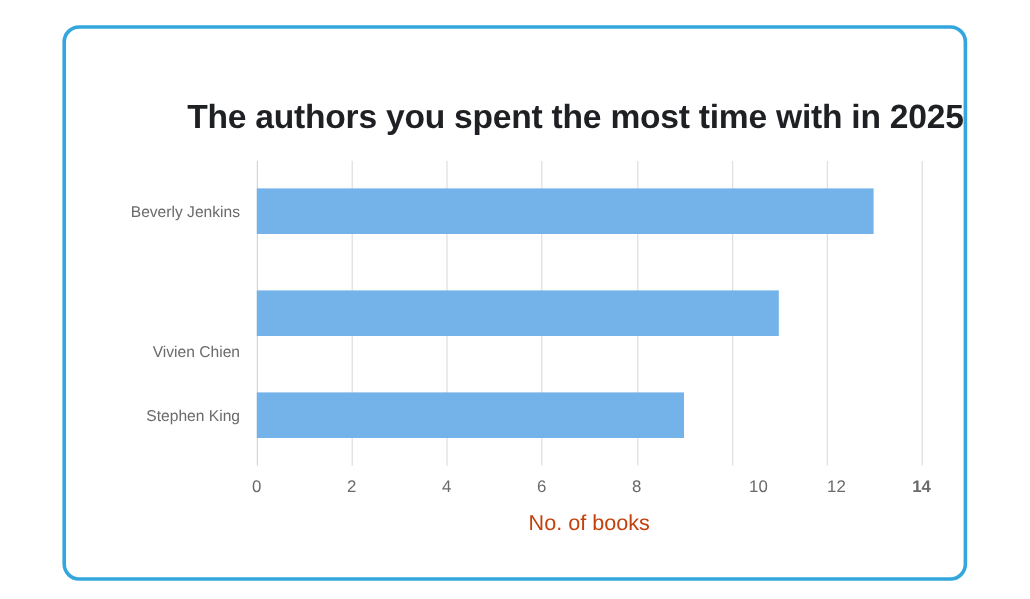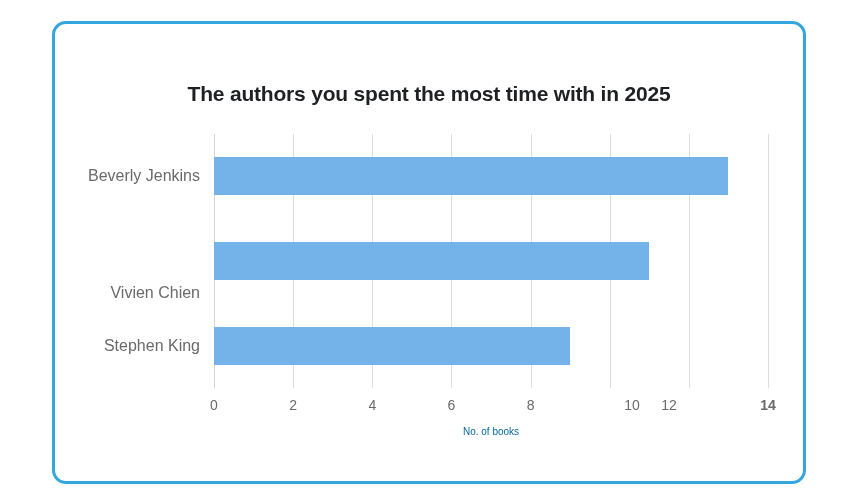--- a/index.html
+++ b/index.html
@@ -34,22 +34,22 @@
     border-radius: 14px;
     background: #ffffff;
   }
 
   
   .chart-title {
     position: absolute;
     left: 0;
     top: 58px;
     width: 100%;
-    text-align: center;
-    font-size: 21px;
+    text-align: right;
+    font-size: 28px;
     font-weight: bold;
     color: #1f2023;
     letter-spacing: -0.2px;
     white-space: nowrap;
   }
 
   
   .plot {
     position: absolute;
     left: 159px;
@@ -73,21 +73,21 @@
     position: absolute;
     height: 38px;
     background: #74b2ea;
   }
 
   .ylabel {
     position: absolute;
     right: 100%;
     margin-right: 14px;
     white-space: nowrap;
-    font-size: 16px;
+    font-size: 13px;
     color: #6a6a6a;
     transform: translateY(-50%);
   }
 
   .xtick {
     position: absolute;
     top: 100%;
     margin-top: 9px;
     font-size: 14px;
     color: #6a6a6a;
@@ -95,22 +95,22 @@
     white-space: nowrap;
   }
 
   .xaxis-title {
     position: absolute;
     top: 100%;
     margin-top: 38px;
     left: 0;
     width: 100%;
     text-align: center;
-    font-size: 10px;
-    color: #0369a1;
+    font-size: 18px;
+    color: #c2410c;
     white-space: nowrap;
   }
 </style>
 </head>
 <body>
 
 <div id="screen">
   <div class="card">
 
     <div class="chart-title">The authors you spent the most time with in 2025</div>
@@ -122,21 +122,21 @@
         <div class="xtick" style="left: 79.1429px;">2</div>
         <div class="gridline" style="left: 158.286px;"></div>
         <div class="xtick" style="left: 158.286px;">4</div>
         <div class="gridline" style="left: 237.429px;"></div>
         <div class="xtick" style="left: 237.429px;">6</div>
         <div class="gridline" style="left: 316.571px;"></div>
         <div class="xtick" style="left: 316.571px;">8</div>
         <div class="gridline" style="left: 395.714px;"></div>
         <div class="xtick" style="left: 401px; margin-left: 17px;">10</div>
         <div class="gridline" style="left: 474.857px;"></div>
-        <div class="xtick" style="left: 455px;">12</div>
+        <div class="xtick" style="left: 483px;">12</div>
         <div class="gridline" style="left: 554px;"></div>
         <div class="xtick" style="left: 554px; font-weight: bold;">14</div>
         <div class="bar" title="Beverly Jenkins: 13" style="left: 0px; width: 514.429px; top: 23.3333px; background: rgb(116, 178, 234);"></div>
         <div class="ylabel" style="top: 42.3333px;">Beverly Jenkins</div>
         <div class="bar" title="Vivien Chien: 11" style="left: 0px; width: 435.286px; top: 108px; background: rgb(116, 178, 234);"></div>
         <div class="ylabel" style="top: 127px; margin-top: 32px;">Vivien Chien</div>
         <div class="bar" title="Stephen King: 9" style="left: 0px; width: 356.143px; top: 192.667px; background: rgb(116, 178, 234);"></div>
         <div class="ylabel" style="top: 211.667px;">Stephen King</div>
         <div class="xaxis-title">No. of books</div>
       </div>

